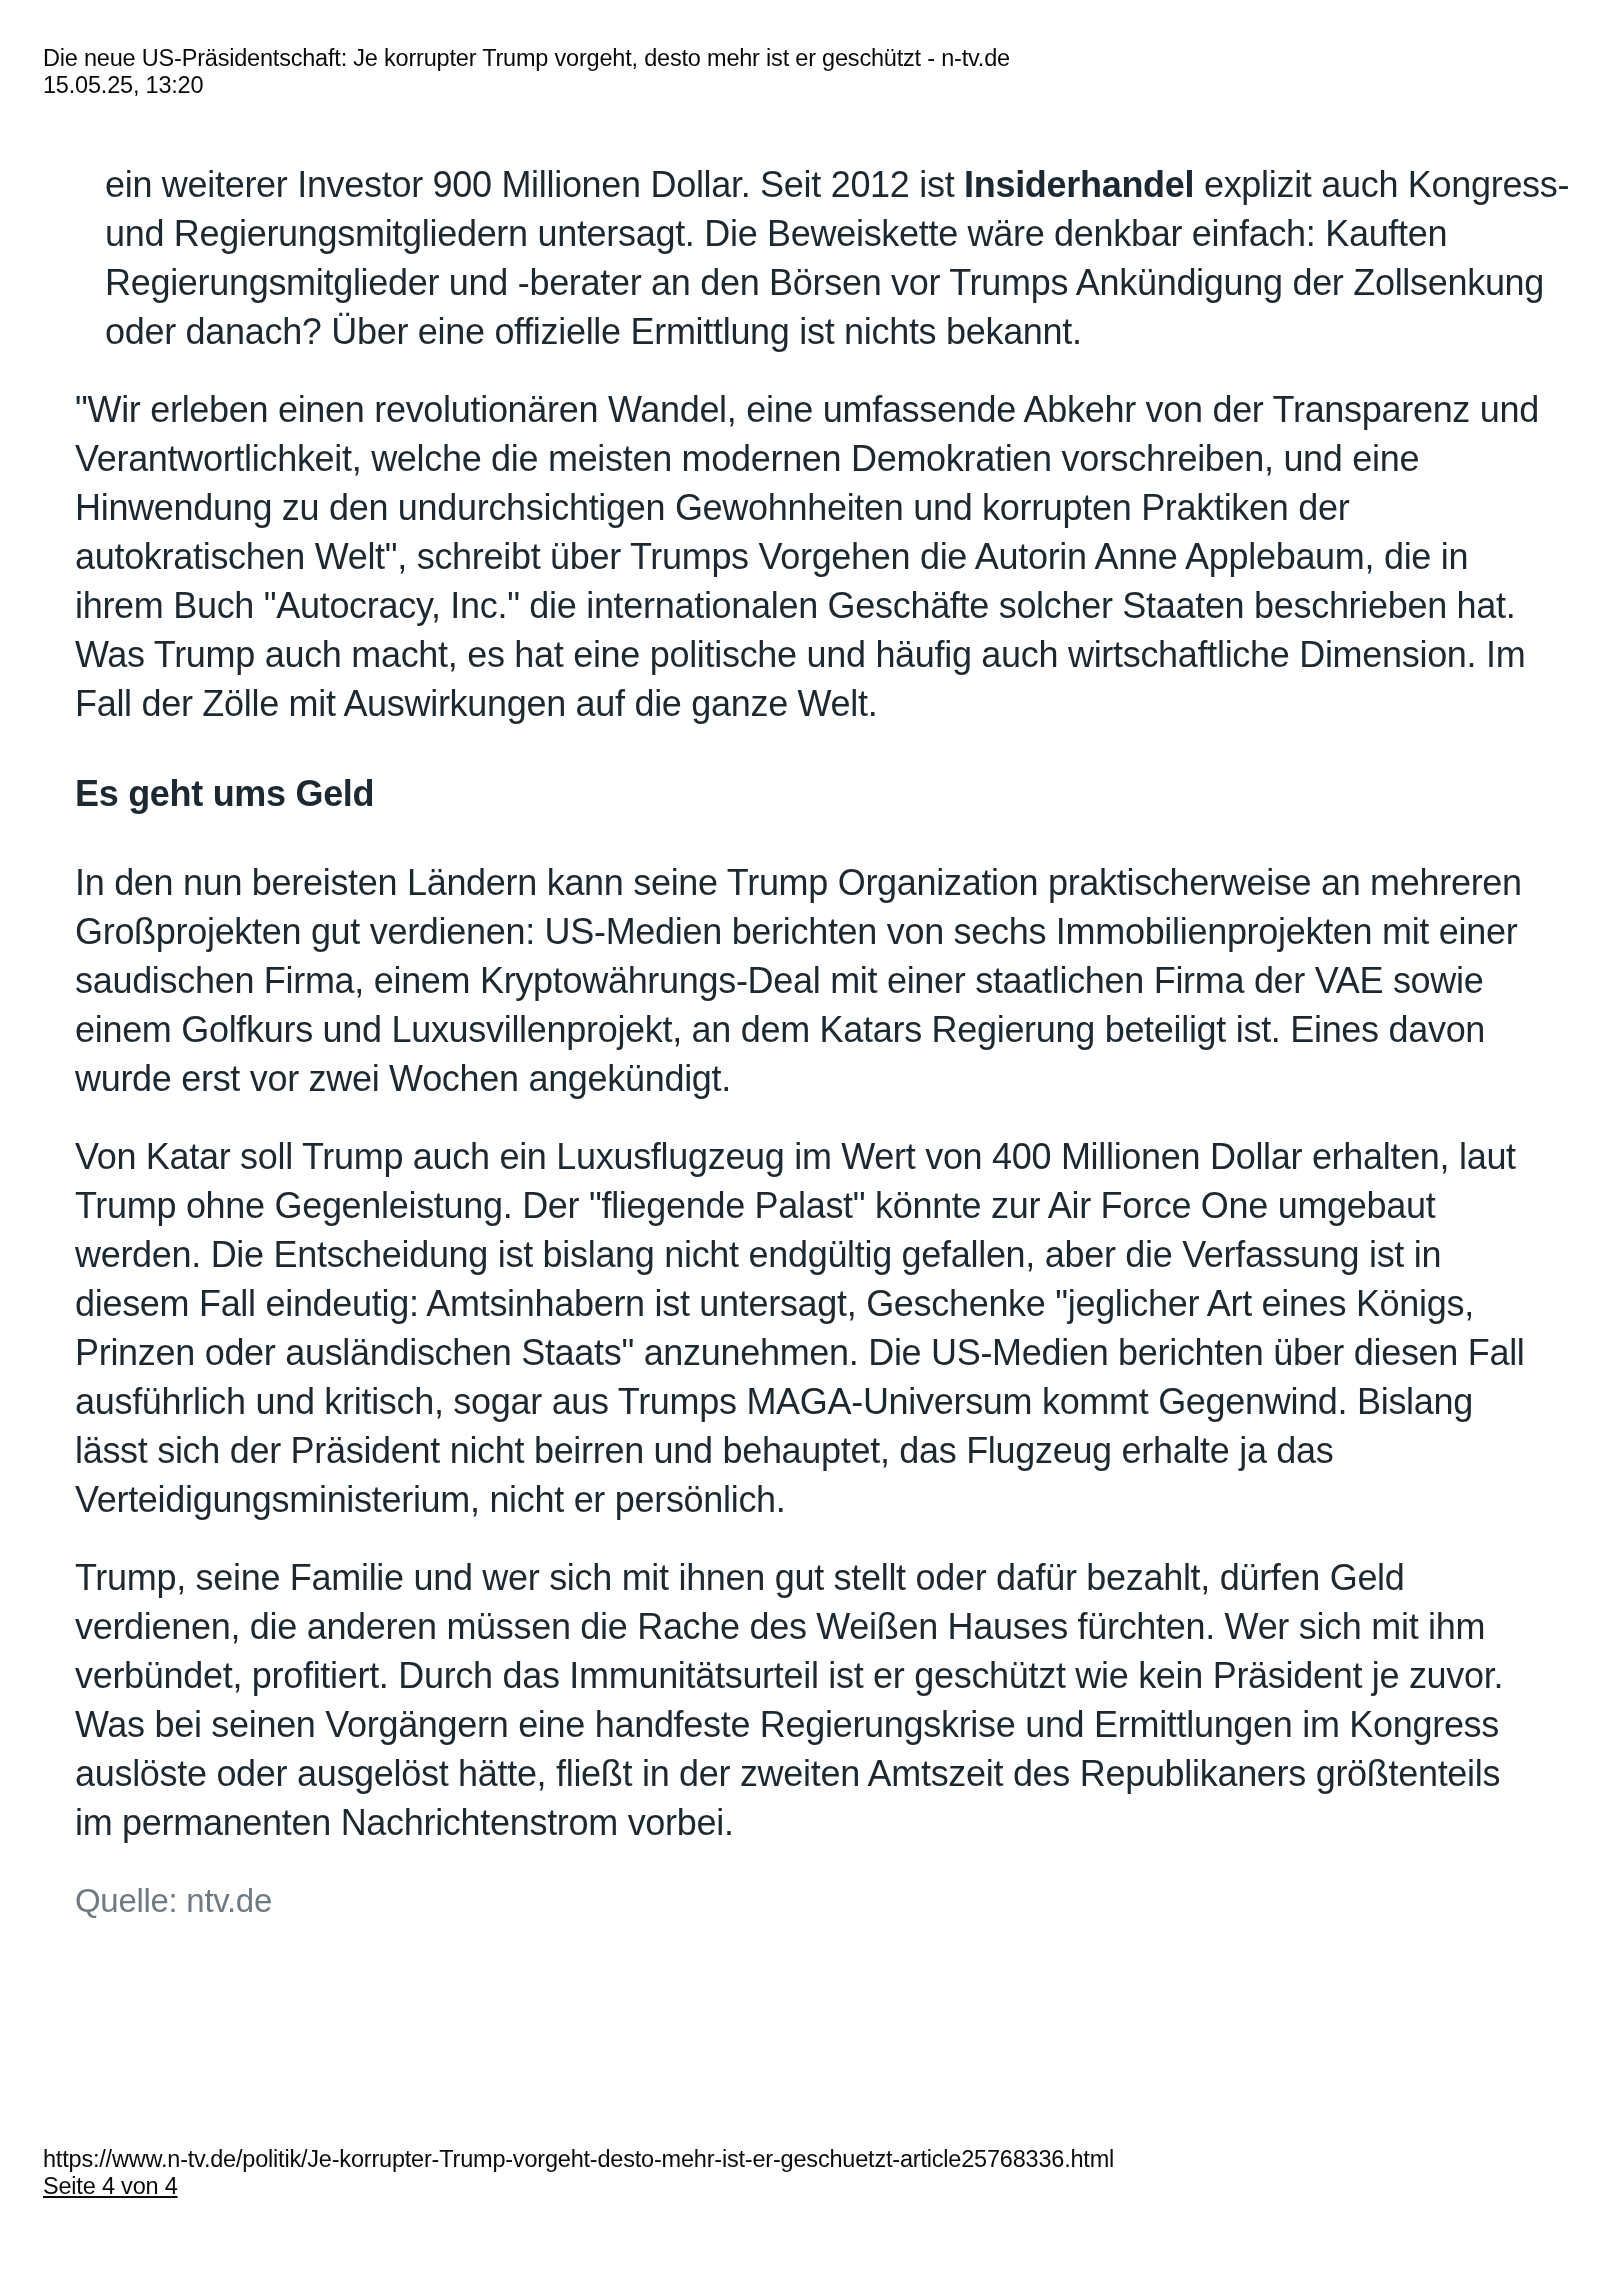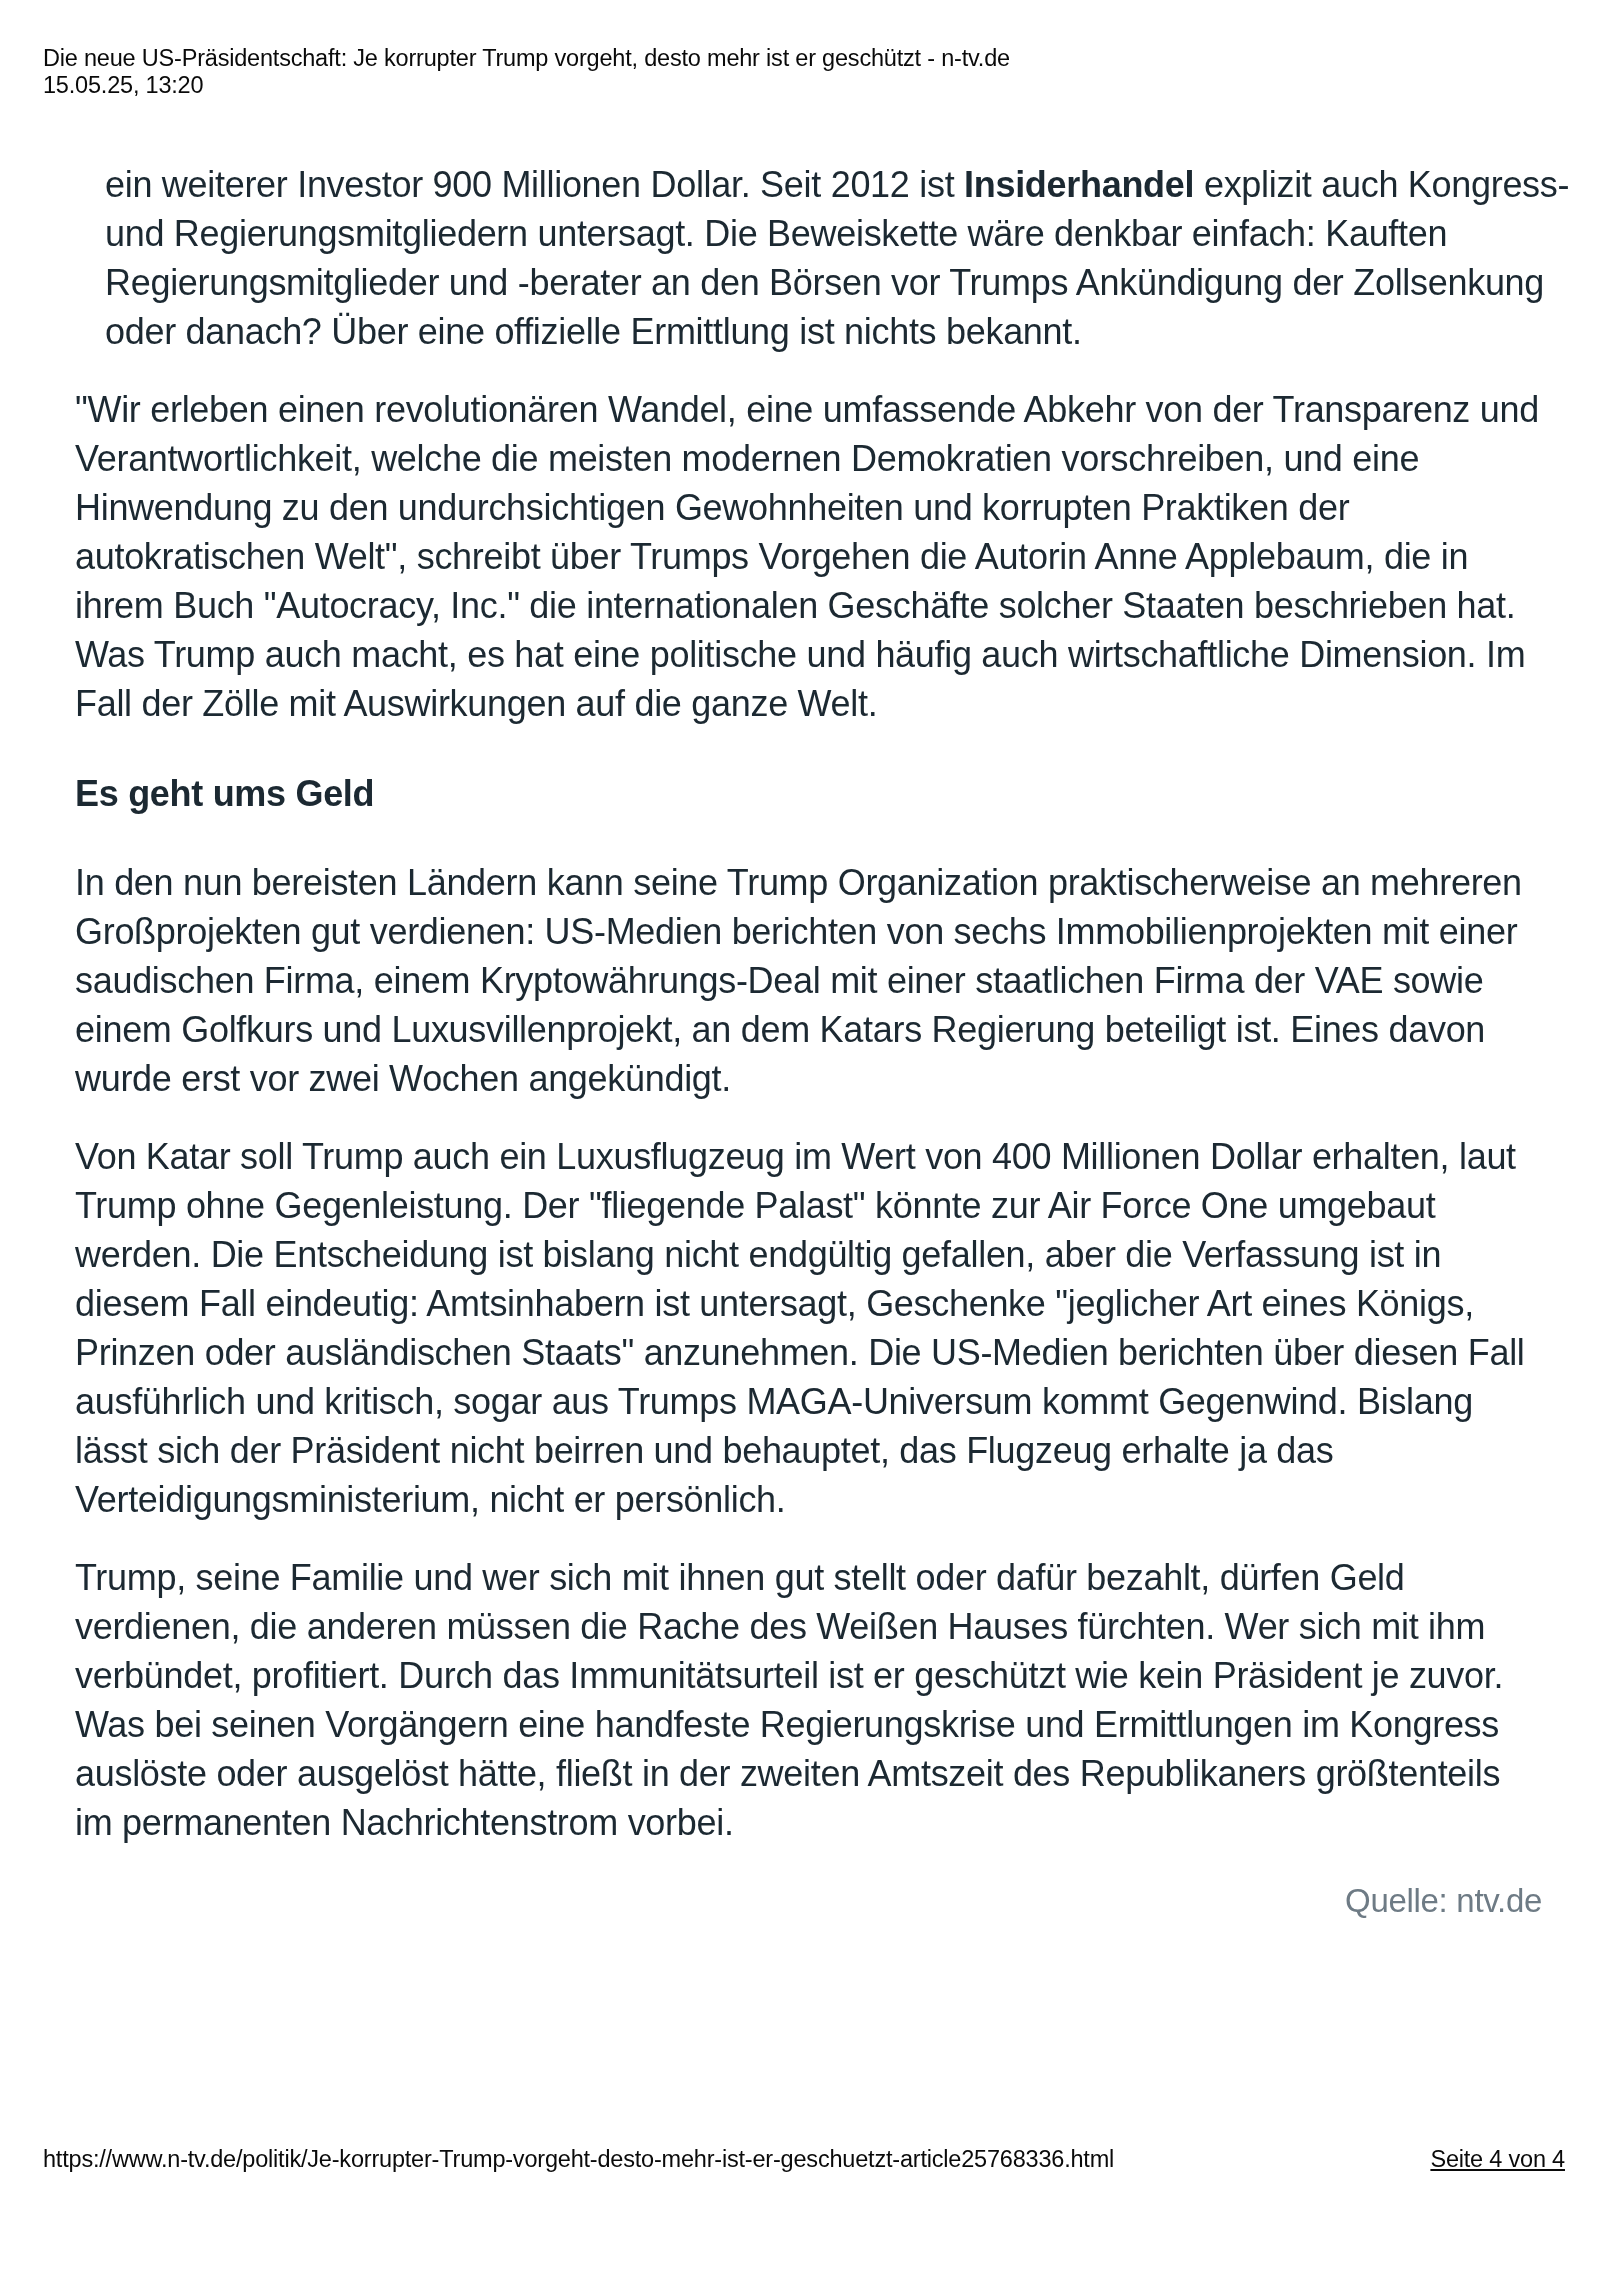--- a/index.html
+++ b/index.html
@@ -67,36 +67,36 @@
     line-height: 52px;
     letter-spacing: -0.3px;
     font-weight: bold;
     color: #1c2932;
   }
   .source-note {
     margin-top: 33px;
     font-size: 33px;
     line-height: 42px;
     color: #6e7b85;
-    text-align: right;
   }
 
   
   .print-footer {
     position: absolute;
     top: 2146px;
     left: 43px;
     right: 51px;
     display: flex;
     justify-content: space-between;
     align-items: baseline;
     font-size: 23.5px;
     line-height: 27px;
     letter-spacing: -0.2px;
     color: #0a0a0a;
+    flex-direction: column;
   }
   .print-footer .page-url {
     white-space: nowrap;
   }
   .print-footer .page-number {
     white-space: nowrap;
     text-decoration: underline;
   }
 </style>
 </head>

